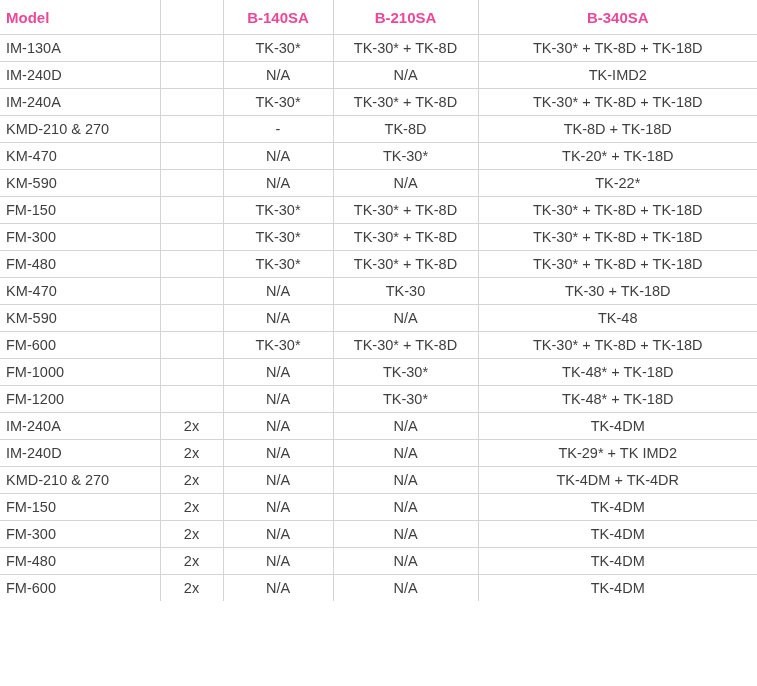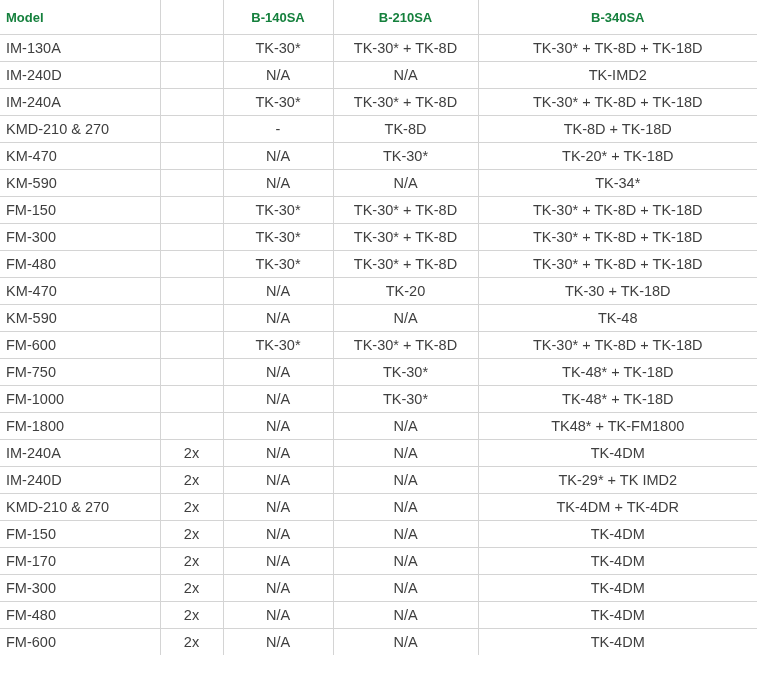--- a/index.html
+++ b/index.html
@@ -36,22 +36,22 @@
     padding: 0 6px;
     font-size: 14.5px;
     font-weight: 400;
     color: #3f3f3f;
     vertical-align: middle;
     overflow: hidden;
     white-space: nowrap;
   }
   table.compat-table thead th {
     font-weight: bold;
-    font-size: 13px;
-    color: #15803d;
+    font-size: 15px;
+    color: #ec4899;
     height: 34px;
     border-top: none;
   }
   table.compat-table tr > *:first-child {
     border-left: none;
   }
   table.compat-table tr > *:last-child {
     border-right: none;
   }
   table.compat-table tbody tr:last-child > * {
@@ -117,21 +117,21 @@
           <td class="al-center"></td>
           <td class="al-center">N/A</td>
           <td class="al-center">TK-30*</td>
           <td class="al-center">TK-20* + TK-18D</td>
         </tr>
         <tr>
           <td class="al-left model-cell">KM-590</td>
           <td class="al-center"></td>
           <td class="al-center">N/A</td>
           <td class="al-center">N/A</td>
-          <td class="al-center">TK-34*</td>
+          <td class="al-center">TK-22*</td>
         </tr>
         <tr>
           <td class="al-left model-cell">FM-150</td>
           <td class="al-center"></td>
           <td class="al-center">TK-30*</td>
           <td class="al-center">TK-30* + TK-8D</td>
           <td class="al-center">TK-30* + TK-8D + TK-18D</td>
         </tr>
         <tr>
           <td class="al-left model-cell">FM-300</td>
@@ -144,59 +144,52 @@
           <td class="al-left model-cell">FM-480</td>
           <td class="al-center"></td>
           <td class="al-center">TK-30*</td>
           <td class="al-center">TK-30* + TK-8D</td>
           <td class="al-center">TK-30* + TK-8D + TK-18D</td>
         </tr>
         <tr>
           <td class="al-left model-cell">KM-470</td>
           <td class="al-center"></td>
           <td class="al-center">N/A</td>
-          <td class="al-center">TK-20</td>
+          <td class="al-center">TK-30</td>
           <td class="al-center">TK-30 + TK-18D</td>
         </tr>
         <tr>
           <td class="al-left model-cell">KM-590</td>
           <td class="al-center"></td>
           <td class="al-center">N/A</td>
           <td class="al-center">N/A</td>
           <td class="al-center">TK-48</td>
         </tr>
         <tr>
           <td class="al-left model-cell">FM-600</td>
           <td class="al-center"></td>
           <td class="al-center">TK-30*</td>
           <td class="al-center">TK-30* + TK-8D</td>
           <td class="al-center">TK-30* + TK-8D + TK-18D</td>
         </tr>
         <tr>
-          <td class="al-left model-cell">FM-750</td>
+          <td class="al-left model-cell">FM-1000</td>
           <td class="al-center"></td>
           <td class="al-center">N/A</td>
           <td class="al-center">TK-30*</td>
           <td class="al-center">TK-48* + TK-18D</td>
         </tr>
         <tr>
-          <td class="al-left model-cell">FM-1000</td>
+          <td class="al-left model-cell">FM-1200</td>
           <td class="al-center"></td>
           <td class="al-center">N/A</td>
           <td class="al-center">TK-30*</td>
           <td class="al-center">TK-48* + TK-18D</td>
         </tr>
         <tr>
-          <td class="al-left model-cell">FM-1800</td>
-          <td class="al-center"></td>
-          <td class="al-center">N/A</td>
-          <td class="al-center">N/A</td>
-          <td class="al-center">TK48* + TK-FM1800</td>
-        </tr>
-        <tr>
           <td class="al-left model-cell">IM-240A</td>
           <td class="al-center">2x</td>
           <td class="al-center">N/A</td>
           <td class="al-center">N/A</td>
           <td class="al-center">TK-4DM</td>
         </tr>
         <tr>
           <td class="al-left model-cell">IM-240D</td>
           <td class="al-center">2x</td>
           <td class="al-center">N/A</td>
@@ -205,27 +198,20 @@
         </tr>
         <tr>
           <td class="al-left model-cell">KMD-210 &amp; 270</td>
           <td class="al-center">2x</td>
           <td class="al-center">N/A</td>
           <td class="al-center">N/A</td>
           <td class="al-center">TK-4DM + TK-4DR</td>
         </tr>
         <tr>
           <td class="al-left model-cell">FM-150</td>
-          <td class="al-center">2x</td>
-          <td class="al-center">N/A</td>
-          <td class="al-center">N/A</td>
-          <td class="al-center">TK-4DM</td>
-        </tr>
-        <tr>
-          <td class="al-left model-cell">FM-170</td>
           <td class="al-center">2x</td>
           <td class="al-center">N/A</td>
           <td class="al-center">N/A</td>
           <td class="al-center">TK-4DM</td>
         </tr>
         <tr>
           <td class="al-left model-cell">FM-300</td>
           <td class="al-center">2x</td>
           <td class="al-center">N/A</td>
           <td class="al-center">N/A</td>

